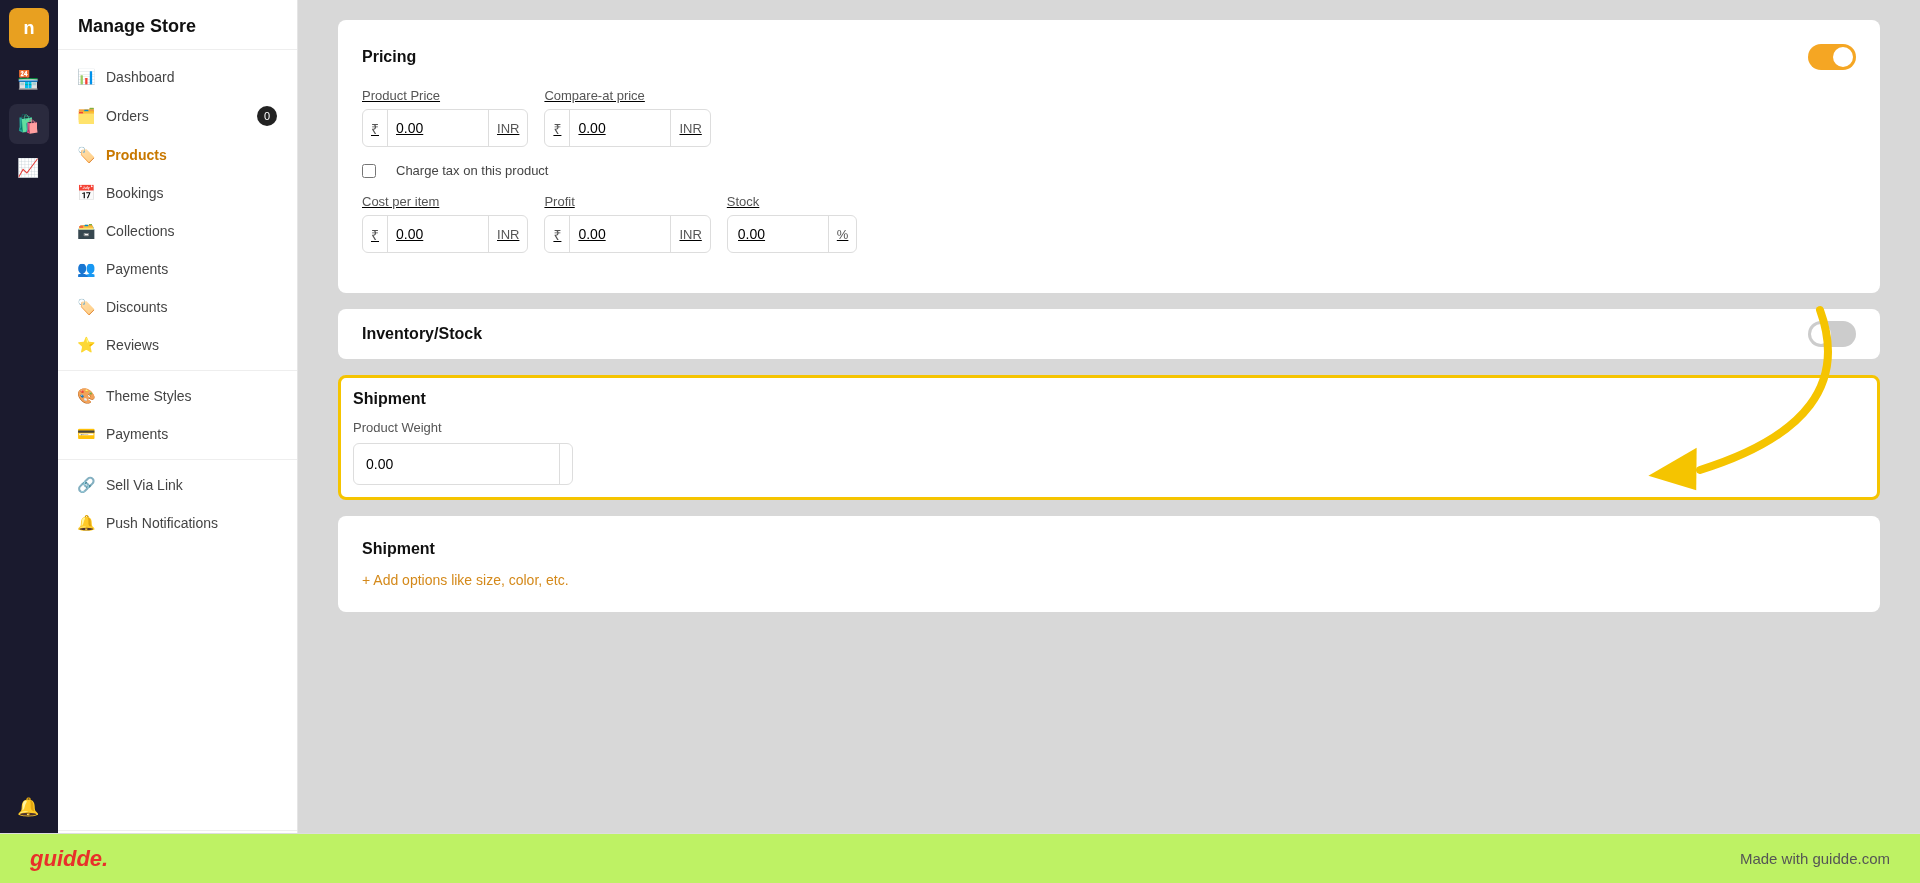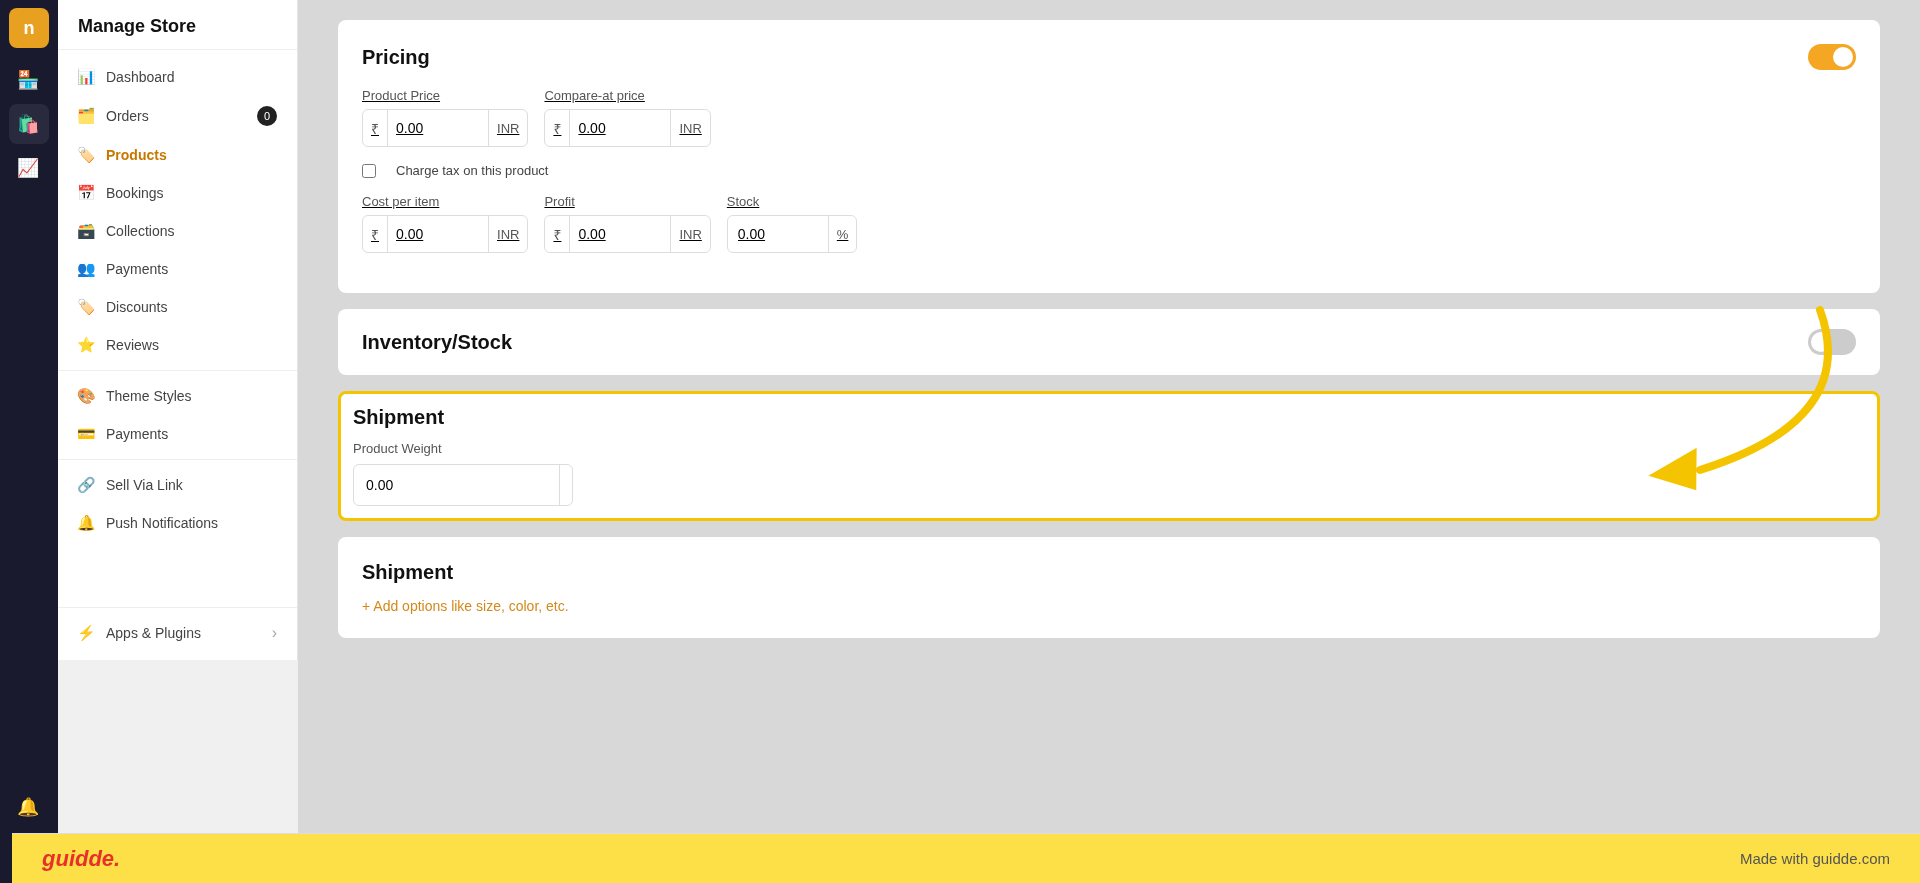--- a/index.html
+++ b/index.html
@@ -45,21 +45,21 @@
       display: flex; flex-direction: column; align-items: center; gap: 4px; padding-bottom: 12px;
     }
 
     
     .sidebar {
       width: 240px;
       background: #fff;
       border-right: 1px solid #e5e5e5;
       display: flex;
       flex-direction: column;
-      height: 660px;
+      height: 883px;
       overflow-y: auto;
       flex-shrink: 0;
     }
     .sidebar-title {
       font-size: 18px;
       font-weight: 700;
       color: #111;
       padding: 16px 20px 12px;
       border-bottom: 1px solid #eee;
     }
@@ -103,21 +103,21 @@
       padding: 24px;
       margin-bottom: 16px;
     }
     .section-header {
       display: flex;
       align-items: center;
       justify-content: space-between;
       margin-bottom: 18px;
     }
     .section-title {
-      font-size: 20px;
+      font-size: 16px;
       font-weight: 600;
       color: #111;
     }
 
     
     .toggle {
       width: 48px; height: 26px;
       border-radius: 13px;
       position: relative;
       cursor: pointer;
@@ -202,21 +202,21 @@
       margin-bottom: 16px;
       font-size: 13px;
       color: #444;
     }
     .checkbox-row input[type=checkbox] { width: 14px; height: 14px; }
 
     
     .inventory-card {
       background: #fff;
       border-radius: 8px;
-      padding: 20px 24px;
+      padding: 12px 24px;
       margin-bottom: 16px;
       display: flex;
       align-items: center;
       justify-content: space-between;
     }
 
     
     .shipment-card {
       background: #fff;
       border-radius: 8px;
@@ -273,24 +273,24 @@
       position: absolute;
       right: 80px;
       top: 300px;
       pointer-events: none;
     }
 
     
     .footer {
       position: fixed;
       bottom: 0;
-      left: 12px;
+      left: 0;
       right: 0;
       height: 50px;
-      background: #fde047;
+      background: #bef264;
       border-top: 1px solid #ddd;
       display: flex;
       align-items: center;
       justify-content: space-between;
       padding: 0 30px;
       z-index: 100;
     }
     .footer-logo {
       color: #e8302a;
       font-size: 22px;

